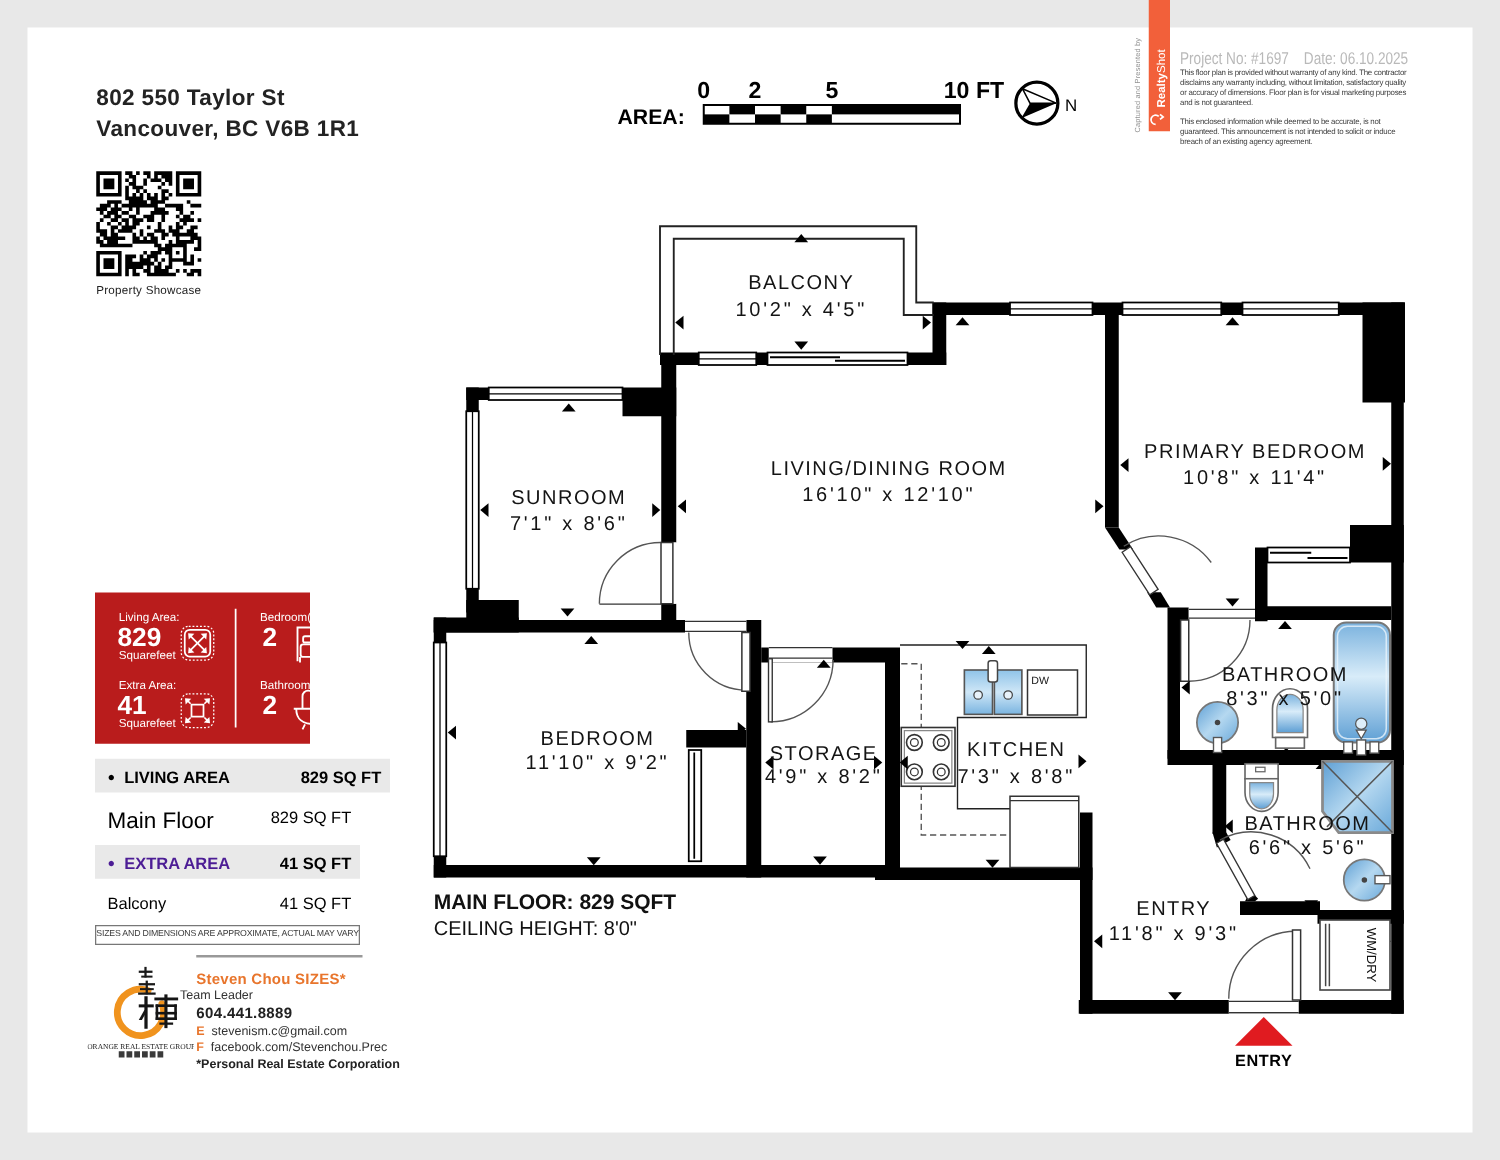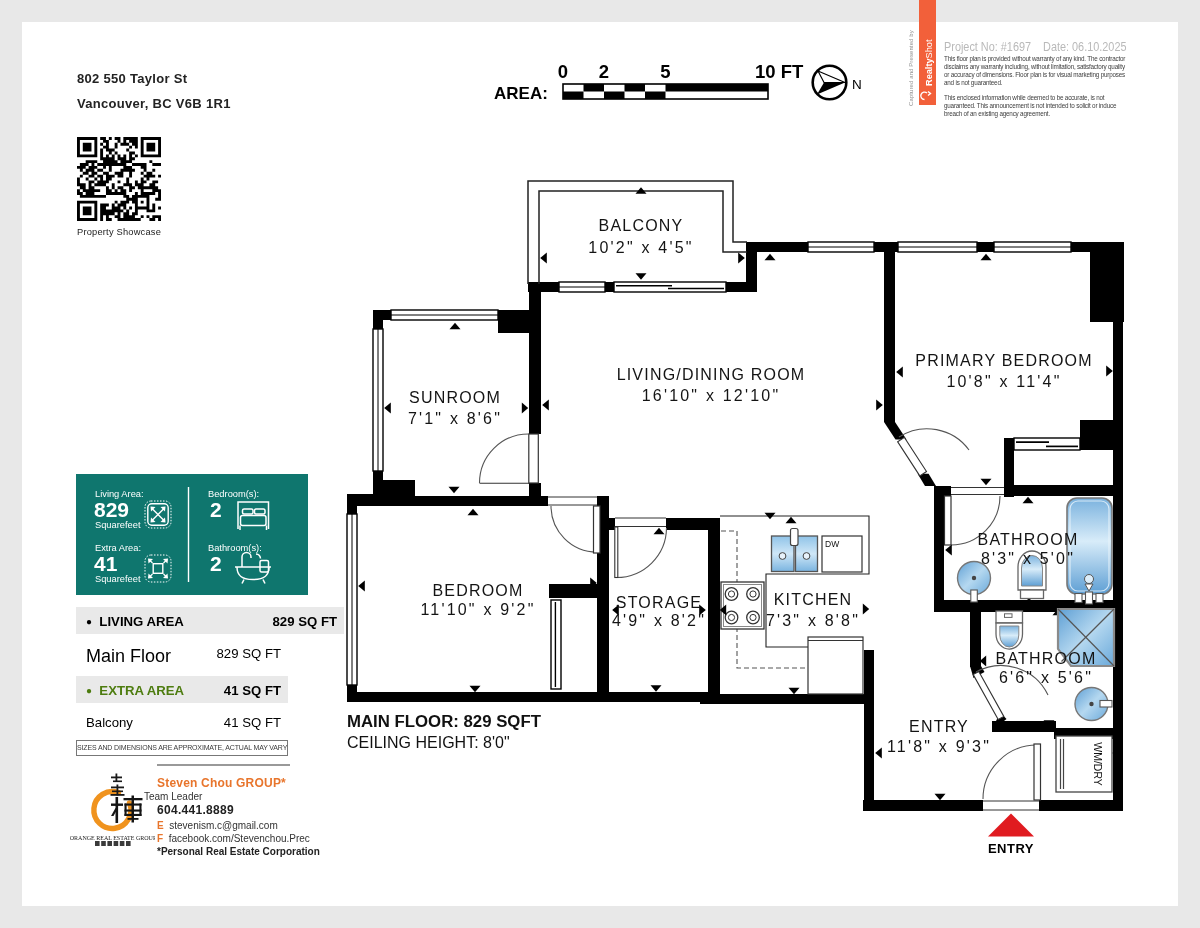--- a/index.html
+++ b/index.html
@@ -256,21 +256,21 @@
 <text x="1046" y="683" letter-spacing="2.2">6'6" x 5'6"</text>
 <text x="939" y="732">ENTRY</text>
 <text x="939" y="752" letter-spacing="2.2">11'8" x 9'3"</text>
 </g>
 <text x="347" y="727" font-size="16.8" font-weight="bold" fill="#111">MAIN FLOOR: 829 SQFT</text>
 <text x="347" y="748" font-size="16" fill="#111">CEILING HEIGHT: 8'0"</text>
 <polygon points="988,836.5 1034,836.5 1011,813.5" fill="#e01b20"></polygon>
 <text x="1011" y="853" font-size="13" font-weight="bold" fill="#000" text-anchor="middle" letter-spacing="0.5">ENTRY</text>
 </svg>
 
-<div class="abs" style="left:77px;top:66px;font-size:13px;line-height:25px;font-weight:bold;color:#232323;letter-spacing:.3px;">802 550 Taylor St<br>Vancouver, BC V6B 1R1</div>
+<div class="abs" style="left:77px;top:66px;font-size:18px;line-height:25px;font-weight:bold;color:#232323;letter-spacing:.3px;">802 550 Taylor St<br>Vancouver, BC V6B 1R1</div>
 <svg class="abs" style="left:0;top:0;" width="1200" height="928" viewBox="0 0 1200 928">
 <path d="M77.00 137.00h20.28v2.90h-20.28zM100.17 137.00h5.79v2.90h-5.79zM108.86 137.00h2.90v2.90h-2.90zM114.66 137.00h5.79v2.90h-5.79zM123.34 137.00h14.48v2.90h-14.48zM140.72 137.00h20.28v2.90h-20.28zM77.00 139.90h2.90v2.90h-2.90zM94.38 139.90h2.90v2.90h-2.90zM103.07 139.90h5.79v2.90h-5.79zM117.55 139.90h2.90v2.90h-2.90zM123.34 139.90h2.90v2.90h-2.90zM129.14 139.90h8.69v2.90h-8.69zM140.72 139.90h2.90v2.90h-2.90zM158.10 139.90h2.90v2.90h-2.90zM77.00 142.79h2.90v2.90h-2.90zM82.79 142.79h8.69v2.90h-8.69zM94.38 142.79h2.90v2.90h-2.90zM100.17 142.79h2.90v2.90h-2.90zM105.97 142.79h2.90v2.90h-2.90zM114.66 142.79h2.90v2.90h-2.90zM120.45 142.79h8.69v2.90h-8.69zM132.03 142.79h5.79v2.90h-5.79zM140.72 142.79h2.90v2.90h-2.90zM146.52 142.79h8.69v2.90h-8.69zM158.10 142.79h2.90v2.90h-2.90zM77.00 145.69h2.90v2.90h-2.90zM82.79 145.69h8.69v2.90h-8.69zM94.38 145.69h2.90v2.90h-2.90zM103.07 145.69h5.79v2.90h-5.79zM114.66 145.69h2.90v2.90h-2.90zM129.14 145.69h2.90v2.90h-2.90zM134.93 145.69h2.90v2.90h-2.90zM140.72 145.69h2.90v2.90h-2.90zM146.52 145.69h8.69v2.90h-8.69zM158.10 145.69h2.90v2.90h-2.90zM77.00 148.59h2.90v2.90h-2.90zM82.79 148.59h8.69v2.90h-8.69zM94.38 148.59h2.90v2.90h-2.90zM100.17 148.59h2.90v2.90h-2.90zM105.97 148.59h8.69v2.90h-8.69zM126.24 148.59h2.90v2.90h-2.90zM140.72 148.59h2.90v2.90h-2.90zM146.52 148.59h8.69v2.90h-8.69zM158.10 148.59h2.90v2.90h-2.90zM77.00 151.48h2.90v2.90h-2.90zM94.38 151.48h2.90v2.90h-2.90zM100.17 151.48h2.90v2.90h-2.90zM108.86 151.48h2.90v2.90h-2.90zM114.66 151.48h2.90v2.90h-2.90zM129.14 151.48h5.79v2.90h-5.79zM140.72 151.48h2.90v2.90h-2.90zM158.10 151.48h2.90v2.90h-2.90zM77.00 154.38h20.28v2.90h-20.28zM100.17 154.38h2.90v2.90h-2.90zM105.97 154.38h2.90v2.90h-2.90zM111.76 154.38h2.90v2.90h-2.90zM117.55 154.38h2.90v2.90h-2.90zM123.34 154.38h2.90v2.90h-2.90zM129.14 154.38h2.90v2.90h-2.90zM134.93 154.38h2.90v2.90h-2.90zM140.72 154.38h20.28v2.90h-20.28zM100.17 157.28h14.48v2.90h-14.48zM117.55 157.28h8.69v2.90h-8.69zM129.14 157.28h5.79v2.90h-5.79zM85.69 160.17h11.59v2.90h-11.59zM103.07 160.17h14.48v2.90h-14.48zM120.45 160.17h11.59v2.90h-11.59zM149.41 160.17h2.90v2.90h-2.90zM79.90 163.07h8.69v2.90h-8.69zM91.48 163.07h2.90v2.90h-2.90zM97.28 163.07h28.97v2.90h-28.97zM132.03 163.07h14.48v2.90h-14.48zM152.31 163.07h8.69v2.90h-8.69zM77.00 165.97h8.69v2.90h-8.69zM88.59 165.97h8.69v2.90h-8.69zM103.07 165.97h2.90v2.90h-2.90zM108.86 165.97h2.90v2.90h-2.90zM123.34 165.97h8.69v2.90h-8.69zM140.72 165.97h5.79v2.90h-5.79zM79.90 168.86h2.90v2.90h-2.90zM85.69 168.86h8.69v2.90h-8.69zM97.28 168.86h5.79v2.90h-5.79zM108.86 168.86h2.90v2.90h-2.90zM120.45 168.86h14.48v2.90h-14.48zM143.62 168.86h2.90v2.90h-2.90zM152.31 168.86h2.90v2.90h-2.90zM82.79 171.76h5.79v2.90h-5.79zM91.48 171.76h5.79v2.90h-5.79zM103.07 171.76h5.79v2.90h-5.79zM114.66 171.76h8.69v2.90h-8.69zM129.14 171.76h2.90v2.90h-2.90zM140.72 171.76h2.90v2.90h-2.90zM146.52 171.76h5.79v2.90h-5.79zM79.90 174.66h2.90v2.90h-2.90zM88.59 174.66h5.79v2.90h-5.79zM97.28 174.66h5.79v2.90h-5.79zM105.97 174.66h8.69v2.90h-8.69zM117.55 174.66h5.79v2.90h-5.79zM129.14 174.66h2.90v2.90h-2.90zM143.62 174.66h11.59v2.90h-11.59zM158.10 174.66h2.90v2.90h-2.90zM77.00 177.55h2.90v2.90h-2.90zM85.69 177.55h2.90v2.90h-2.90zM94.38 177.55h2.90v2.90h-2.90zM100.17 177.55h2.90v2.90h-2.90zM105.97 177.55h5.79v2.90h-5.79zM126.24 177.55h2.90v2.90h-2.90zM140.72 177.55h2.90v2.90h-2.90zM146.52 177.55h2.90v2.90h-2.90zM77.00 180.45h2.90v2.90h-2.90zM88.59 180.45h5.79v2.90h-5.79zM97.28 180.45h11.59v2.90h-11.59zM117.55 180.45h2.90v2.90h-2.90zM126.24 180.45h2.90v2.90h-2.90zM134.93 180.45h2.90v2.90h-2.90zM140.72 180.45h5.79v2.90h-5.79zM152.31 180.45h5.79v2.90h-5.79zM77.00 183.34h8.69v2.90h-8.69zM88.59 183.34h2.90v2.90h-2.90zM94.38 183.34h11.59v2.90h-11.59zM111.76 183.34h2.90v2.90h-2.90zM123.34 183.34h8.69v2.90h-8.69zM134.93 183.34h8.69v2.90h-8.69zM149.41 183.34h5.79v2.90h-5.79zM79.90 186.24h5.79v2.90h-5.79zM88.59 186.24h5.79v2.90h-5.79zM105.97 186.24h2.90v2.90h-2.90zM111.76 186.24h2.90v2.90h-2.90zM117.55 186.24h5.79v2.90h-5.79zM129.14 186.24h5.79v2.90h-5.79zM137.83 186.24h20.28v2.90h-20.28zM77.00 189.14h2.90v2.90h-2.90zM82.79 189.14h17.38v2.90h-17.38zM105.97 189.14h5.79v2.90h-5.79zM114.66 189.14h2.90v2.90h-2.90zM120.45 189.14h5.79v2.90h-5.79zM129.14 189.14h2.90v2.90h-2.90zM140.72 189.14h2.90v2.90h-2.90zM152.31 189.14h8.69v2.90h-8.69zM77.00 192.03h5.79v2.90h-5.79zM85.69 192.03h8.69v2.90h-8.69zM105.97 192.03h20.28v2.90h-20.28zM134.93 192.03h2.90v2.90h-2.90zM140.72 192.03h14.48v2.90h-14.48zM158.10 192.03h2.90v2.90h-2.90zM79.90 194.93h26.07v2.90h-26.07zM123.34 194.93h5.79v2.90h-5.79zM132.03 194.93h17.38v2.90h-17.38zM158.10 194.93h2.90v2.90h-2.90zM126.24 197.83h11.59v2.90h-11.59zM146.52 197.83h2.90v2.90h-2.90zM155.21 197.83h5.79v2.90h-5.79zM77.00 200.72h20.28v2.90h-20.28zM114.66 200.72h2.90v2.90h-2.90zM120.45 200.72h8.69v2.90h-8.69zM132.03 200.72h5.79v2.90h-5.79zM140.72 200.72h2.90v2.90h-2.90zM146.52 200.72h2.90v2.90h-2.90zM77.00 203.62h2.90v2.90h-2.90zM94.38 203.62h2.90v2.90h-2.90zM100.17 203.62h8.69v2.90h-8.69zM111.76 203.62h2.90v2.90h-2.90zM117.55 203.62h8.69v2.90h-8.69zM134.93 203.62h2.90v2.90h-2.90zM146.52 203.62h2.90v2.90h-2.90zM152.31 203.62h2.90v2.90h-2.90zM77.00 206.52h2.90v2.90h-2.90zM82.79 206.52h8.69v2.90h-8.69zM94.38 206.52h2.90v2.90h-2.90zM100.17 206.52h5.79v2.90h-5.79zM111.76 206.52h8.69v2.90h-8.69zM123.34 206.52h2.90v2.90h-2.90zM129.14 206.52h2.90v2.90h-2.90zM134.93 206.52h14.48v2.90h-14.48zM152.31 206.52h2.90v2.90h-2.90zM158.10 206.52h2.90v2.90h-2.90zM77.00 209.41h2.90v2.90h-2.90zM82.79 209.41h8.69v2.90h-8.69zM94.38 209.41h2.90v2.90h-2.90zM100.17 209.41h23.17v2.90h-23.17zM126.24 209.41h2.90v2.90h-2.90zM134.93 209.41h2.90v2.90h-2.90zM146.52 209.41h8.69v2.90h-8.69zM77.00 212.31h2.90v2.90h-2.90zM82.79 212.31h8.69v2.90h-8.69zM94.38 212.31h2.90v2.90h-2.90zM100.17 212.31h14.48v2.90h-14.48zM117.55 212.31h2.90v2.90h-2.90zM123.34 212.31h5.79v2.90h-5.79zM132.03 212.31h5.79v2.90h-5.79zM77.00 215.21h2.90v2.90h-2.90zM94.38 215.21h2.90v2.90h-2.90zM100.17 215.21h2.90v2.90h-2.90zM105.97 215.21h2.90v2.90h-2.90zM114.66 215.21h5.79v2.90h-5.79zM123.34 215.21h11.59v2.90h-11.59zM140.72 215.21h2.90v2.90h-2.90zM146.52 215.21h2.90v2.90h-2.90zM152.31 215.21h8.69v2.90h-8.69zM77.00 218.10h20.28v2.90h-20.28zM100.17 218.10h2.90v2.90h-2.90zM105.97 218.10h5.79v2.90h-5.79zM117.55 218.10h23.17v2.90h-23.17zM149.41 218.10h5.79v2.90h-5.79zM158.10 218.10h2.90v2.90h-2.90z" fill="#000"></path>
 </svg>
 <div class="abs" style="left:77px;top:227px;font-size:9.3px;font-weight:normal;color:#222;letter-spacing:.2px;">Property Showcase</div>
 
 <div class="abs" style="left:494px;top:84px;font-size:17px;font-weight:bold;color:#000;">AREA:</div>
 <svg class="abs" style="left:556px;top:55px;" width="290" height="50" viewBox="0 0 290 50">
 <g font-family="Liberation Sans,sans-serif" font-size="18.5" font-weight="bold" fill="#000">
 <text x="7" y="23" text-anchor="middle">0</text>
 <text x="48" y="23" text-anchor="middle">2</text>
@@ -305,21 +305,21 @@
 <g stroke="#fff" stroke-width="1.4" fill="none">
 <path d="M5.5 99.5 a3.7 3.7 0 1 1 2.5 -6.4"></path>
 <path d="M9 91.5 l2.5 2 -2.5 2"></path>
 </g>
 </svg>
 </div>
 <div class="abs" style="left:944px;top:39px;font-size:13.6px;color:#b9b9b9;white-space:nowrap;transform:scaleX(0.8);transform-origin:0 0;">Project No: #1697<span style="padding-left:15px;">Date: 06.10.2025</span></div>
 <div class="abs" style="left:944px;top:55px;font-size:6.3px;line-height:7.85px;color:#3d3d3d;letter-spacing:-0.2px;white-space:nowrap;">This floor plan is provided without warranty of any kind. The contractor<br>disclaims any warranty including, without limitation, satisfactory quality<br>or accuracy of dimensions. Floor plan is for visual marketing purposes<br>and is not guaranteed.</div>
 <div class="abs" style="left:944px;top:94px;font-size:6.3px;line-height:7.85px;color:#3d3d3d;letter-spacing:-0.2px;white-space:nowrap;">This enclosed information while deemed to be accurate, is not<br>guaranteed. This announcement is not intended to solicit or induce<br>breach of an existing agency agreement.</div>
 
-<div class="abs" style="left:76px;top:474px;width:232px;height:121px;background:#0f766e;color:#fff;">
+<div class="abs" style="left:76px;top:474px;width:172px;height:121px;background:#b91c1c;color:#fff;">
 <svg width="212" height="121" viewBox="0 0 212 121" font-family="Liberation Sans,sans-serif">
 <line x1="112.5" y1="13" x2="112.5" y2="108" stroke="#fff" stroke-width="1.4"></line>
 <g fill="#fff">
 <text x="19" y="23" font-size="9.3">Living Area:</text>
 <text x="18" y="43" font-size="21" font-weight="bold">829</text>
 <text x="19" y="53.5" font-size="9.3">Squarefeet</text>
 <text x="19" y="77" font-size="9.3">Extra Area:</text>
 <text x="18" y="97" font-size="21" font-weight="bold">41</text>
 <text x="19" y="107.5" font-size="9.3">Squarefeet</text>
 <text x="132" y="23" font-size="9.3">Bedroom(s):</text>
@@ -373,30 +373,30 @@
 <line x1="159" y1="93" x2="195" y2="93"></line>
 <path d="M 161,93 c 0,8 4,12.5 16,12.5 c 12,0 16,-4.5 16,-12.5"></path>
 <line x1="168" y1="105.5" x2="166" y2="109.5"></line>
         <line x1="187" y1="105.5" x2="189" y2="109.5"></line>
 <path d="M 166,93 V 83 a 4.5,4.5 0 0 1 9,0 v 1"></path>
 <path d="M 180,80 a 5,5 0 0 1 4.5,4.5"></path>
 <rect x="184" y="86.5" width="8.5" height="11.5" rx="1.5"></rect>
 </g>
 </svg>
 </div>
-<div class="abs" style="left:76px;top:607px;width:236px;height:27px;background:#e9e9e9;padding-left:32px;">
+<div class="abs" style="left:76px;top:607px;width:236px;height:27px;background:#e9e9e9;">
  <div style="position:absolute;left:10px;top:7px;font-size:13.2px;font-weight:bold;color:#000;"><span style="font-size:10px;vertical-align:1.5px;">●</span>&nbsp; LIVING AREA</div>
  <div style="position:absolute;right:7px;top:7px;font-size:13.2px;font-weight:bold;color:#000;">829 SQ FT</div>
 </div>
 <div class="abs" style="left:76px;top:643px;width:212px;height:24px;">
  <div style="position:absolute;left:10px;top:3px;font-size:18px;color:#000;">Main Floor</div>
  <div style="position:absolute;right:7px;top:3px;font-size:13.2px;color:#000;">829 SQ FT</div>
 </div>
 <div class="abs" style="left:76px;top:676px;width:212px;height:27px;background:#e9e9e9;">
- <div style="position:absolute;left:10px;top:7px;font-size:13.2px;font-weight:bold;color:#4d7c0f;"><span style="font-size:10px;vertical-align:1.5px;">●</span>&nbsp; EXTRA AREA</div>
+ <div style="position:absolute;left:10px;top:7px;font-size:13.2px;font-weight:bold;color:#4c1d95;"><span style="font-size:10px;vertical-align:1.5px;">●</span>&nbsp; EXTRA AREA</div>
  <div style="position:absolute;right:7px;top:7px;font-size:13.2px;font-weight:bold;color:#000;">41 SQ FT</div>
 </div>
 <div class="abs" style="left:76px;top:710px;width:212px;height:24px;">
  <div style="position:absolute;left:10px;top:5px;font-size:13.2px;color:#000;">Balcony</div>
  <div style="position:absolute;right:7px;top:5px;font-size:13.2px;color:#000;">41 SQ FT</div>
 </div>
 <div class="abs" style="left:76px;top:740px;width:210px;height:14px;border:1px solid #777;">
  <div style="margin-top:3px;text-align:center;font-size:7px;letter-spacing:-0.15px;color:#3a3a3a;white-space:nowrap;">SIZES AND DIMENSIONS ARE APPROXIMATE, ACTUAL MAY VARY</div>
 </div>
 
@@ -428,18 +428,18 @@
 <text x="43" y="71.5" font-family="Liberation Serif,serif" font-size="6" fill="#222" text-anchor="middle">ORANGE REAL ESTATE GROUP</text>
 <g fill="#3a3a3a">
 <rect x="25" y="73" width="4.6" height="5"></rect>
       <rect x="31.2" y="73" width="4.6" height="5"></rect>
       <rect x="37.4" y="73" width="4.6" height="5"></rect>
 <rect x="43.6" y="73" width="4.6" height="5"></rect>
       <rect x="49.8" y="73" width="4.6" height="5"></rect>
       <rect x="56" y="73" width="4.6" height="5"></rect>
 </g>
 </svg>
-<div class="abs" style="left:157px;top:776px;font-size:12px;font-weight:bold;color:#e8752c;letter-spacing:.2px;">Steven Chou GROUP*</div>
+<div class="abs" style="left:157px;top:776px;font-size:12px;font-weight:bold;color:#e8752c;letter-spacing:.2px;">Steven Chou SIZES*</div>
 <div class="abs" style="left:144px;top:790.5px;font-size:10px;color:#333;">Team Leader</div>
 <div class="abs" style="left:157px;top:802.5px;font-size:12px;font-weight:bold;color:#222;letter-spacing:.3px;">604.441.8889</div>
 <div class="abs" style="left:157px;top:819.5px;font-size:10px;color:#333;"><span style="color:#e8752c;font-weight:bold;">E</span>&nbsp;&nbsp;stevenism.c@gmail.com</div>
 <div class="abs" style="left:157px;top:832.5px;font-size:10px;color:#333;"><span style="color:#e8752c;font-weight:bold;">F</span>&nbsp;&nbsp;facebook.com/Stevenchou.Prec</div>
 <div class="abs" style="left:157px;top:845.5px;font-size:10px;font-weight:bold;color:#222;">*Personal Real Estate Corporation</div>
 
 </body></html>

